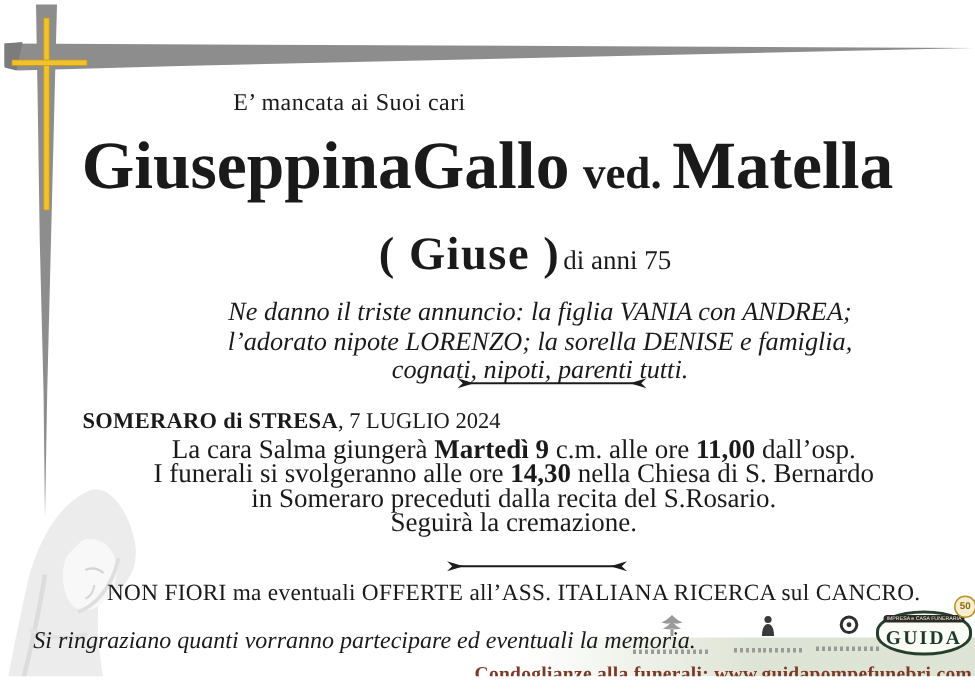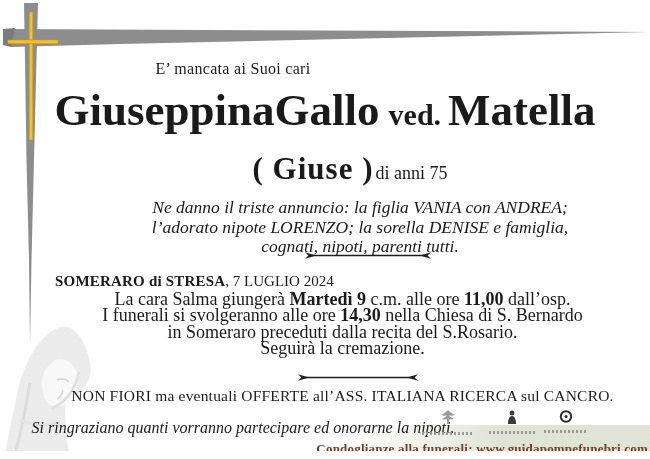--- a/index.html
+++ b/index.html
@@ -108,21 +108,21 @@
     <div>Seguirà la cremazione.</div>
   </div>
 
   <svg class="divider" style="left:295px;top:373px;" width="126" height="9" viewBox="0 0 126 9">
     <line x1="10" y1="4.5" x2="116" y2="4.5" stroke="#1c1c1c" stroke-width="1.3"></line>
     <polygon points="14,4.5 3,1.2 6.5,4.5 3,7.8" fill="#1c1c1c"></polygon>
     <polygon points="112,4.5 123,1.2 119.5,4.5 123,7.8" fill="#1c1c1c"></polygon>
   </svg>
 
   <div class="txt noflowers">NON FIORI ma eventuali OFFERTE all’ASS. ITALIANA RICERCA sul CANCRO.</div>
-  <div class="txt thanks">Si ringraziano quanti vorranno partecipare ed onorarne la nipoti.</div>
+  <div class="txt thanks">Si ringraziano quanti vorranno partecipare ed eventuali la memoria.</div>
 
   <div class="bottom-tint"></div>
 
   <div class="logo-box" style="left:420px;top:409px;width:56px;">
     <svg width="22" height="17" viewBox="0 0 22 17">
       <path d="M11,1 C8,4 6,5 4,6 C7,7 9,7 11,6 C13,7 15,7 18,6 C16,5 14,4 11,1 Z" fill="#9a9a9a"></path>
       <path d="M11,5 C9,8 7,9 5,10 C8,11 10,10.5 11,9.5 C12,10.5 14,11 17,10 C15,9 13,8 11,5 Z" fill="#9a9a9a"></path>
       <rect x="10" y="10" width="2" height="5" fill="#9a9a9a"></rect>
     </svg>
     <div class="caption-bar" style="width:52px;"></div>
@@ -137,16 +137,21 @@
   </div>
 
   <div class="logo-box" style="left:542px;top:409px;width:48px;">
     <svg width="14" height="15" viewBox="0 0 14 15">
       <circle cx="7" cy="7.5" r="5.2" fill="none" stroke="#2f2f2f" stroke-width="2"></circle>
       <circle cx="7" cy="7.5" r="1.6" fill="#2f2f2f"></circle>
     </svg>
     <div class="caption-bar" style="width:44px;"></div>
   </div>
 
+  <div class="guida">
+    <div class="guida-banner">IMPRESA e CASA FUNERARIA</div>
+    <div class="guida-name">GUIDA</div>
+    <div class="guida-50">50</div>
+  </div>
 
   <a class="condolence">Condoglianze alla funerali: www.guidapompefunebri.com</a>
 
 </div>
 
 </body></html>

